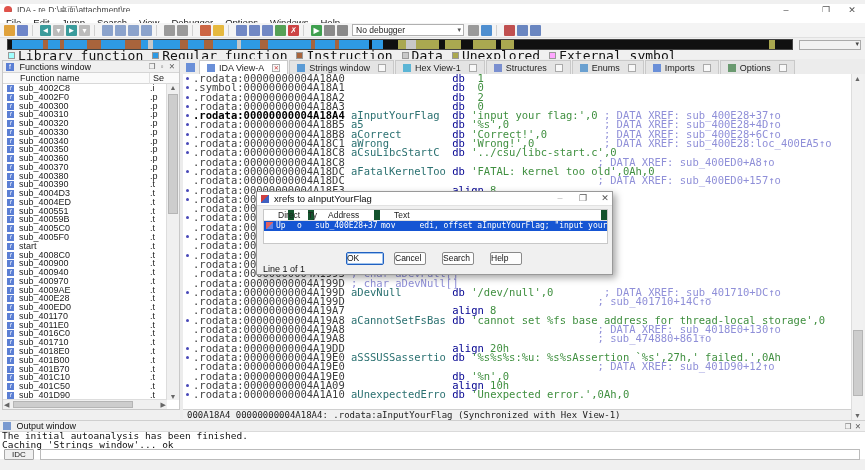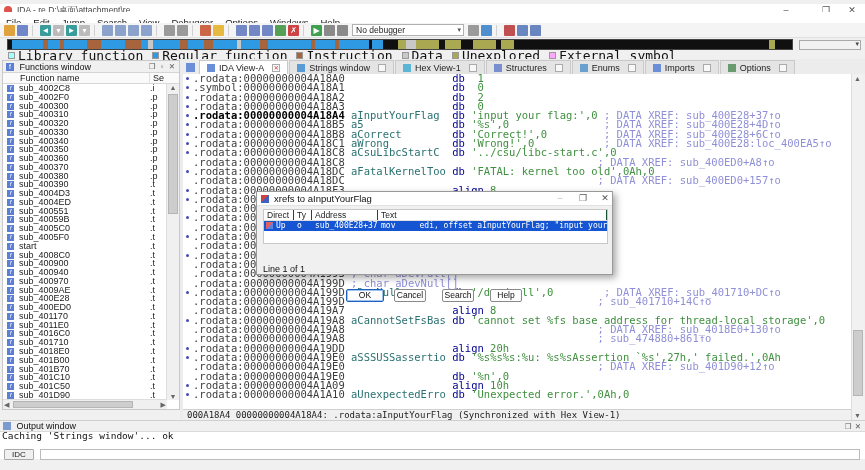--- a/index.html
+++ b/index.html
@@ -91,30 +91,30 @@
 
   
   #dialog { position:absolute; left:256px; top:191px; width:357px; height:84px; background:#f0f0f0;
             border:1px solid #999; box-shadow:3px 3px 7px rgba(0,0,0,.35); z-index:20; }
   #dlg-title { position:absolute; left:0; top:0; width:100%; height:14px; background:#fff; border-bottom:1px solid #e2e2e2; }
   #dlg-icon { position:absolute; left:4px; top:3px; width:8px; height:8px;
               background:linear-gradient(135deg,#d04040 50%,#4060c0 50%); }
   #dlg-title-text { position:absolute; left:17px; top:1px; font-size:9.5px; color:#111; }
   #dlg-table { position:absolute; left:6px; top:17px; width:345px; height:35px; background:#fff; border:1px solid #c8c8c8; }
   #dlg-thead { display:flex; height:11px; border-bottom:1px solid #e0e0e0; font-size:8.5px; color:#222; }
-  #dlg-thead div { padding-left:3px; border-right:1px solid #14532d; line-height:11px; }
+  #dlg-thead div { padding-left:14px; border-right:6px solid #14532d; line-height:11px; }
   .col-direct { width:30px; } .col-ty { width:18px; } .col-addr { width:66px; } .col-text { flex:1; overflow:hidden; }
   #dlg-row { display:flex; height:10px; background:#1555d3; color:#fff;
              font-family:"DejaVu Sans Mono", monospace; font-size:8px; line-height:10px; }
   #dlg-row div { padding-left:3px; white-space:pre; overflow:hidden; }
   #dlg-row .rowico { position:absolute; left:2px; width:7px; height:7px; margin-top:1px;
                      background:linear-gradient(135deg,#e06060 50%,#6080e0 50%); }
   #dlg-row .col-direct { padding-left:12px; position:relative; }
   .dlg-btn { position:absolute; top:60px; height:13px; background:#fdfdfd; border:1px solid #8a8a8a;
-             font-size:8.5px; text-align:center; line-height:11px; color:#111; border-radius:2px;margin-top:37px; }
+             font-size:8.5px; line-height:11px; color:#111; border-radius:2px; }
   #dlg-status { position:absolute; left:6px; top:72px; font-size:9px; color:#111; }
 
   
   #owin { position:absolute; left:0; top:420px; width:865px; height:39px; background:#fff; border-top:1px solid #cfcfcf; }
   #owin-title { position:absolute; left:0; top:0; width:100%; height:11px; background:#f0f0f0;
                 border-bottom:1px solid #dadada; font-size:9px; line-height:11px; color:#111; }
   #owin-title .ticon { display:inline-block; width:8px; height:8px; background:#7a9ad0; margin:1px 3px 0 3px; vertical-align:top; }
   #olines { position:absolute; left:2px; top:11px; font-family:"DejaVu Sans Mono", monospace;
             font-size:9.5px; line-height:8.5px; color:#111; white-space:pre; }
   #idc-btn { position:absolute; left:4px; top:28px; width:30px; height:11px; background:#f0f0f0;
@@ -579,21 +579,21 @@
 
   <div id="owin">
     <div id="owin-title">
       <span class="ticon"></span>
       <span>Output window</span>
       <span class="dockbtns">
         <span class="dockbtn">❐</span>
         <span class="dockbtn">✕</span>
       </span>
     </div>
-    <div id="olines"><div>Caching 'Strings window'... ok</div></div>
+    <div id="olines"><div>The initial autoanalysis has been finished.</div><div>Caching 'Strings window'... ok</div></div>
     <div id="idc-btn">IDC</div>
     <div id="idc-input"></div>
   </div>
 
   <div id="statusbar">
     <span id="st-au">AU: idle</span>
     <span id="st-up">Up</span>
     <span id="st-disk">File: 26GB</span>
   </div>
 

